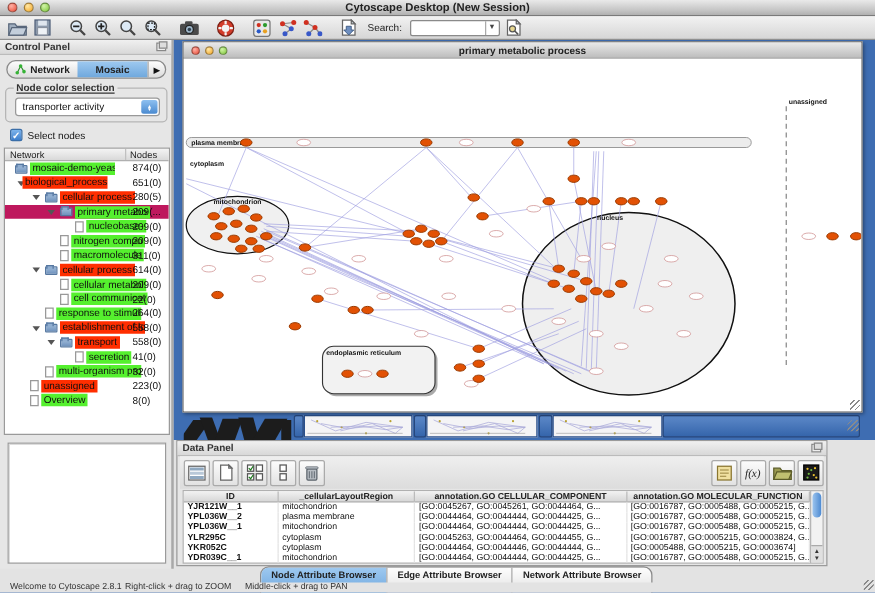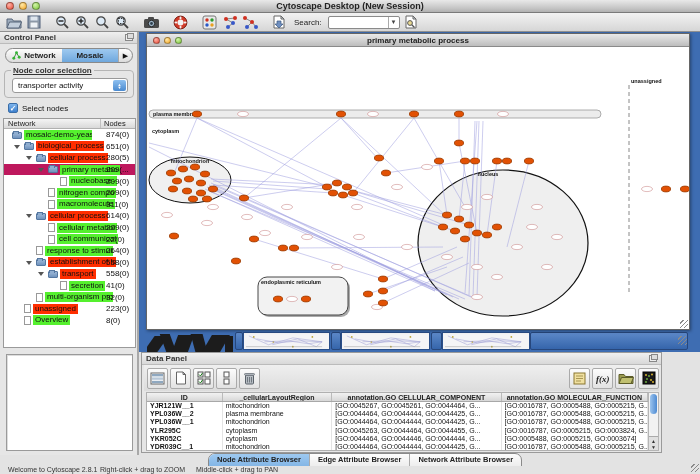--- a/index.html
+++ b/index.html
@@ -97,21 +97,21 @@
   .net-title { position:absolute; left:0; right:0; text-align:center; font-size:8px; font-weight:bold; color:#222; }
   .net-canvas { position:absolute; left:0; top:13px; width:542px; height:282px; background:#fff; overflow:hidden; }
   .net-canvas svg { position:absolute; inset:0; }
 
   
   .data-panel { position:absolute; left:141px; top:352px; width:521px; height:101px;
     background:#e6e6e6; border:1px solid #9a9a9a; }
   .dp-toolbar { position:absolute; left:2px; top:12px; width:515px; height:26px; display:flex; align-items:center; gap:2px; padding-left:3px;
     background:linear-gradient(#efefef,#dcdcdc); }
   .dp-btn { width:21px; height:21px; border:1px solid #aaa; border-radius:2px; background:linear-gradient(#fcfcfc,#e2e2e2);
-    display:flex; align-items:center; justify-content:center;font-weight:bold; }
+    display:flex; align-items:center; justify-content:center; }
   .dp-spacer { flex:1; }
   .dp-table { position:absolute; left:4px; top:39px; width:503px; height:59px; background:#fff; border:1px solid #b0b0b0;
     font-size:7px; overflow:hidden; }
   .dp-hrow { display:flex; height:9px; background:linear-gradient(#f2f2f2,#d7d7d7); border-bottom:1px solid #a8a8a8;
     font-weight:bold; color:#222; }
   .dp-hrow div { border-right:1px solid #bbb; text-align:center; overflow:hidden; white-space:nowrap; line-height:9px; }
   .dp-row { display:flex; height:8.2px; color:#111; }
   .dp-row div { border-right:1px solid #e4e4e4; overflow:hidden; white-space:nowrap; line-height:8.2px; padding-left:3px; }
   .dp-row div.c0 { font-weight:bold; }
   .col0{width:76px;} .col1{width:110px;} .col2{width:170px;} .col3{width:147px;}
@@ -312,21 +312,21 @@
       </div>
       <div id="tree-body">
           <div class="tree-row">
             <span class="tw-folder" style="left: 8px;"></span>
             <span class="tw-label chip-green" style="left: 20px;">mosaic-demo-yeast</span>
             <span class="tw-count">874(0)</span>
           </div>
           <div class="tree-row">
             <span class="tw-arrow" style="left: 10px;"></span>
             <span class="tw-folder" style="left: 20px;"></span>
-            <span class="tw-label chip-red" style="left: 32px;">biological_process</span>
+            <span class="tw-label chip-red" style="left: 14px;">biological_process</span>
             <span class="tw-count">651(0)</span>
           </div>
           <div class="tree-row">
             <span class="tw-arrow" style="left: 22px;"></span>
             <span class="tw-folder" style="left: 32px;"></span>
             <span class="tw-label chip-red" style="left: 44px;">cellular process</span>
             <span class="tw-count">280(5)</span>
           </div>
           <div class="tree-row sel">
             <span class="tw-arrow" style="left: 34px;"></span>

